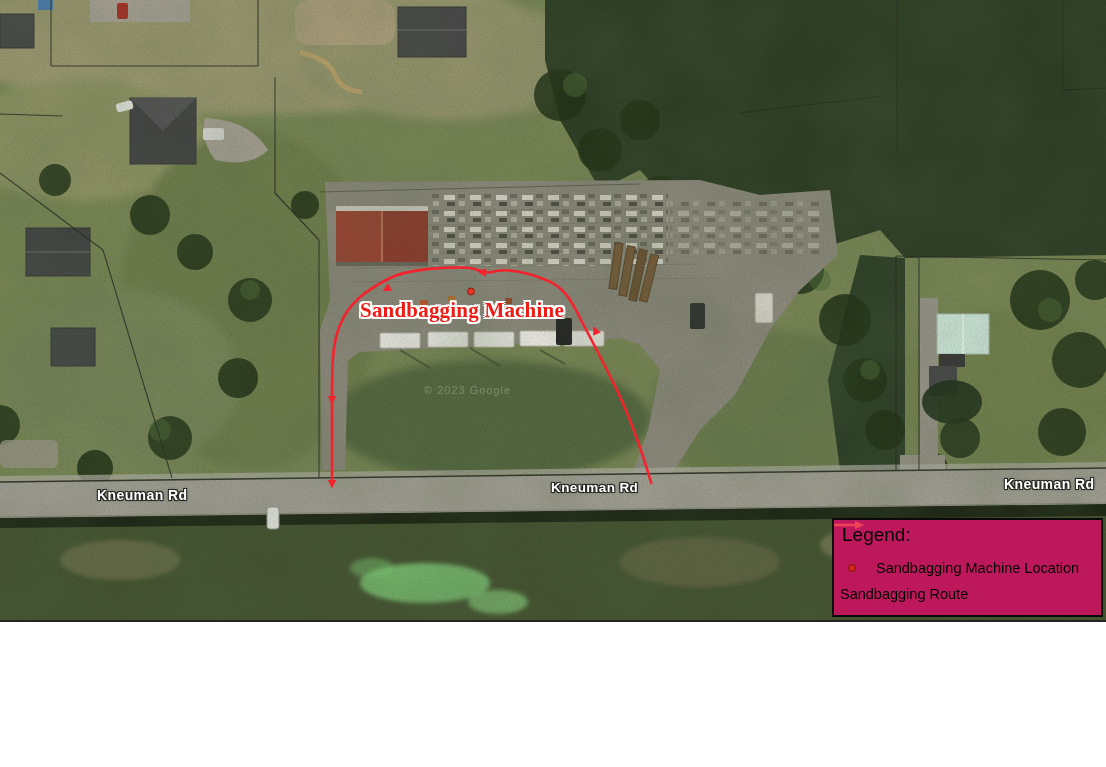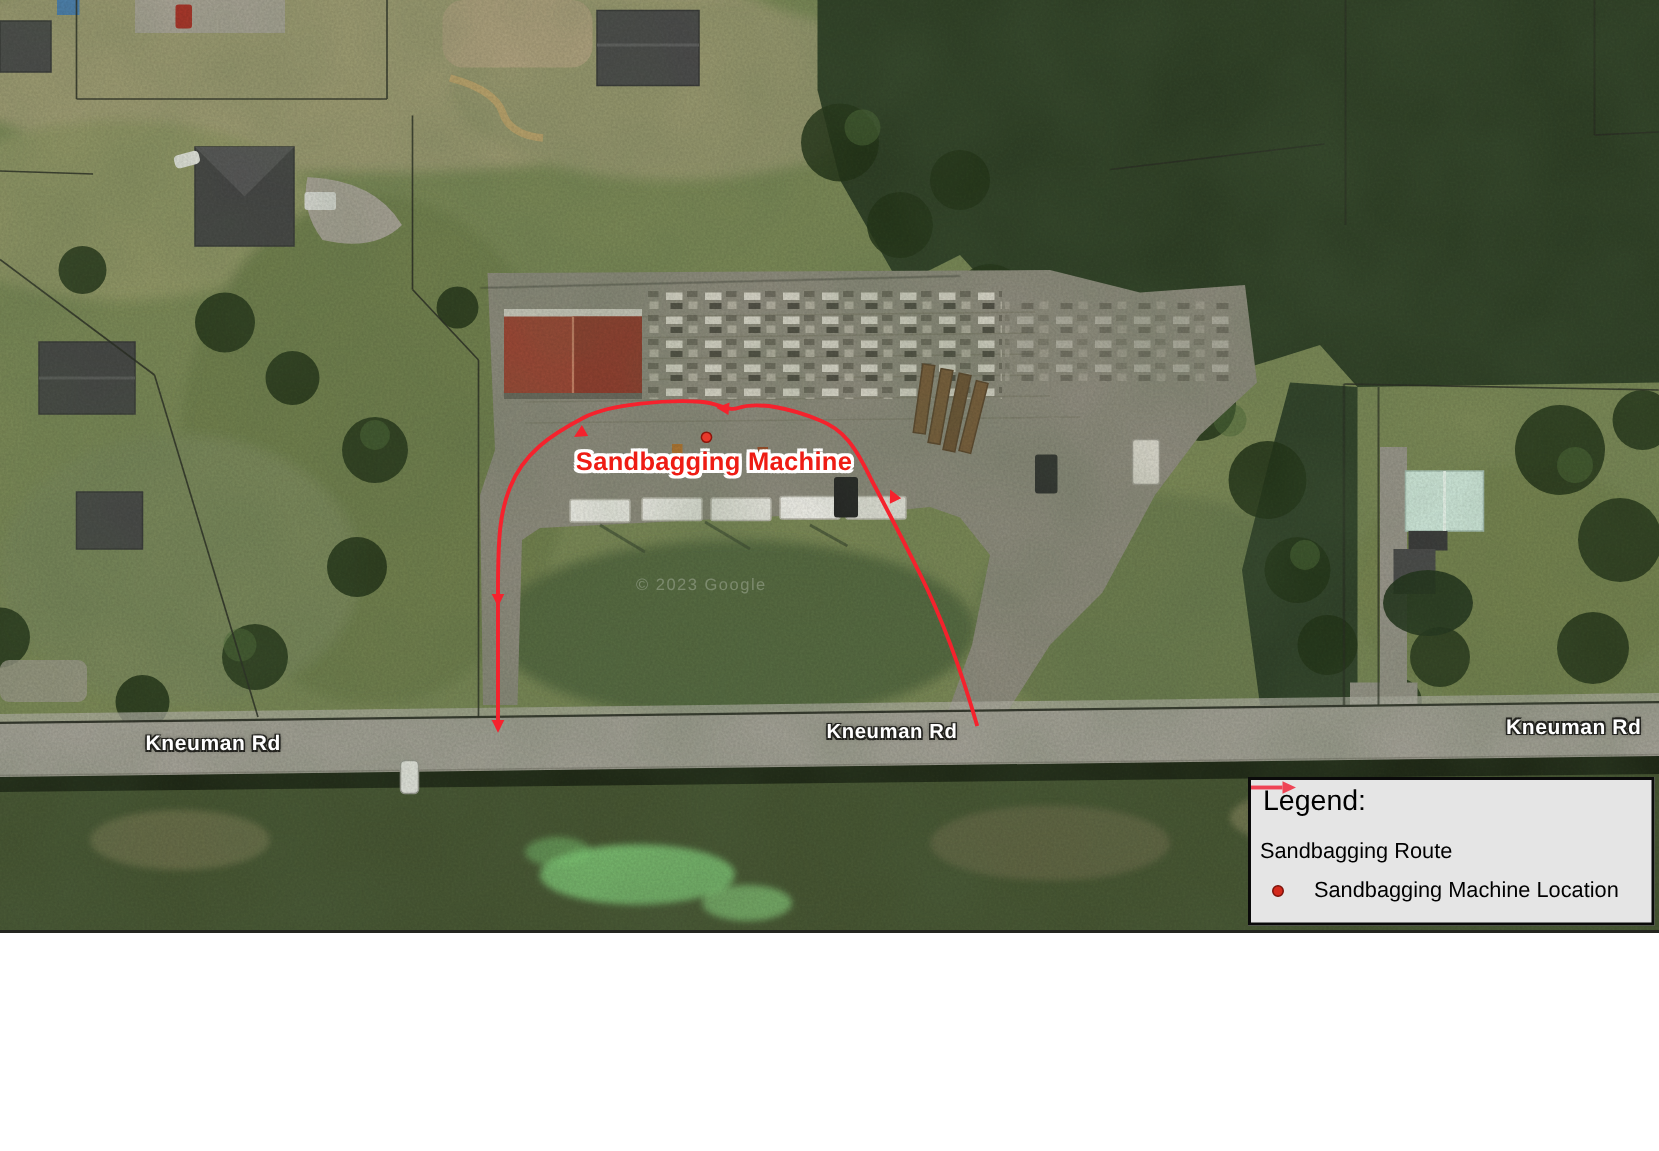--- a/index.html
+++ b/index.html
@@ -5,26 +5,26 @@
   html,body{margin:0;padding:0;background:#ffffff;}
   .canvas{position:relative;width:1106px;height:767px;overflow:hidden;background:#fff;
           font-family:"Liberation Sans",sans-serif;}
   
   .map{position:absolute;left:0;top:0;width:1106px;height:622px;overflow:hidden;
        border-bottom:2px solid #23251f;box-sizing:border-box;background:#7a8756;}
   .map svg{position:absolute;left:0;top:0;}
   .road-label{position:absolute;color:#fff;font-weight:bold;font-size:13.5px;white-space:nowrap;
       text-shadow:-1px -1px 0 #23231f,1px -1px 0 #23231f,-1px 1px 0 #23231f,1px 1px 0 #23231f,0 0 3px #23231f;
       letter-spacing:.4px;}
-  .machine-label{position:absolute;left:360px;top:298px;width:232px;text-align:center;
-      color:#ee1c14;font-weight:bold;font-size:17px;letter-spacing:.2px;white-space:nowrap;
-      text-shadow:-2px -2px 0 #fff,2px -2px 0 #fff,-2px 2px 0 #fff,2px 2px 0 #fff,-2px 0 0 #fff,2px 0 0 #fff,0 -2px 0 #fff,0 2px 0 #fff;}
+  .machine-label{position:absolute;left:360px;top:298px;width:232px;
+      color:#ee1c14;font-weight:bold;font-size:21px;letter-spacing:.2px;white-space:nowrap;
+      text-shadow:-2px -2px 0 #fff,2px -2px 0 #fff,-2px 2px 0 #fff,2px 2px 0 #fff,-2px 0 0 #fff,2px 0 0 #fff,0 -2px 0 #fff,0 2px 0 #fff;font-family:Liberation Serif, serif;}
   .watermark{position:absolute;left:424px;top:384px;font-size:11px;color:rgba(255,255,255,.25);letter-spacing:1px;}
   
-  .legend{position:absolute;left:832px;top:518px;width:271px;height:99px;background:#e5e5e5;
+  .legend{position:absolute;left:832px;top:518px;width:271px;height:99px;background:#be185d;
       border:2px solid #0a0a0a;box-sizing:border-box;color:#000;}
   .legend-title{margin:4px 0 9px 8px;font-size:19px;}
   .legend-row{display:flex;align-items:center;height:26px;}
   .legend-row.r1{padding-left:14px;}
   .legend-row.r2{padding-left:6px;}
   .legend-dot{width:8px;height:8px;border-radius:50%;background:#d42a1c;border:1.5px solid #7c120a;
       box-sizing:border-box;margin-right:20px;flex:0 0 auto;}
   .legend-arrow{margin-right:6px;flex:0 0 auto;}
   .legend-label{font-size:14.5px;}
   
@@ -250,31 +250,31 @@
     </svg>
 
     <div class="road-label" style="left:97px;top:487px;font-size:14px;">Kneuman Rd</div>
     <div class="road-label" style="left:551px;top:480px;">Kneuman Rd</div>
     <div class="road-label" style="left:1004px;top:476px;font-size:14px;">Kneuman Rd</div>
     <div class="machine-label">Sandbagging Machine</div>
     <div class="watermark">© 2023 Google</div>
 
     <div class="legend">
       <div class="legend-title">Legend:</div>
+      <div class="legend-row r1">
+        <span class="legend-dot"></span>
+        <span class="legend-label">Sandbagging Machine Location</span>
+      </div>
       <div class="legend-row r2">
         <svg class="legend-arrow" width="30" height="10" viewBox="0 0 30 10">
           <line x1="0" y1="5" x2="21" y2="5" stroke="#ef4455" stroke-width="2.6"></line>
           <polygon points="21,0.8 30,5 21,9.2" fill="#ef4455"></polygon>
         </svg>
         <span class="legend-label">Sandbagging Route</span>
       </div>
-      <div class="legend-row r1">
-        <span class="legend-dot"></span>
-        <span class="legend-label">Sandbagging Machine Location</span>
-      </div>
     </div>
   </div>
 
   <div class="footer">
 
     
     
     
     
     

